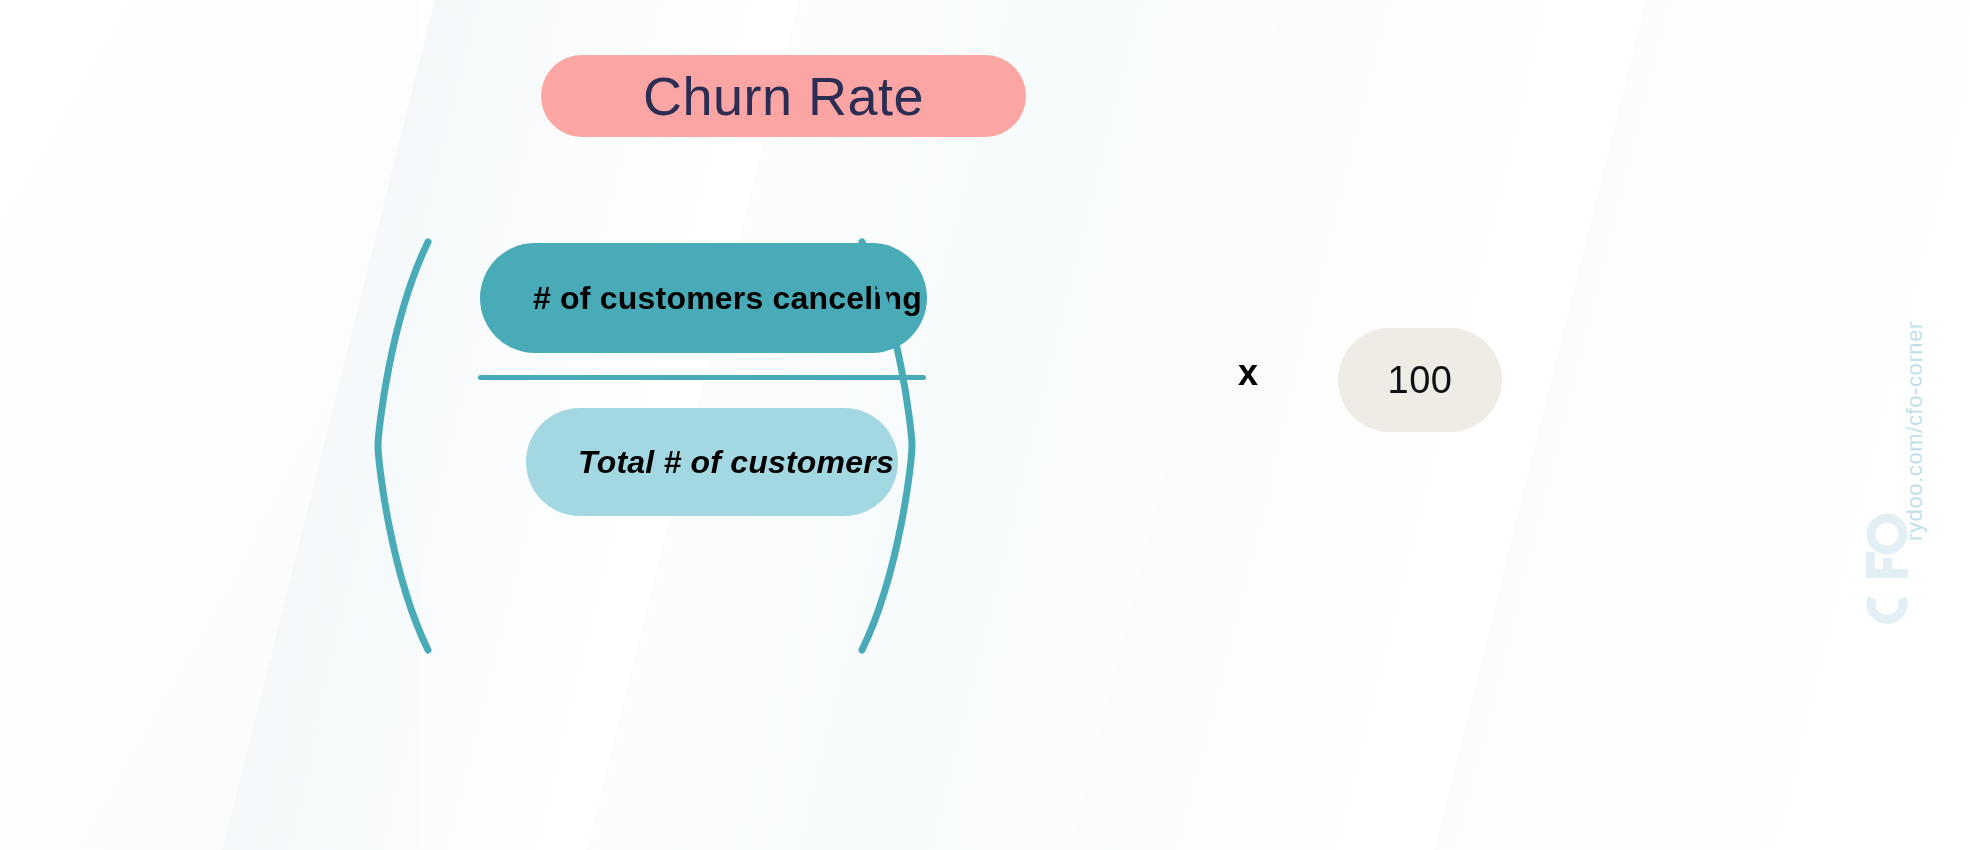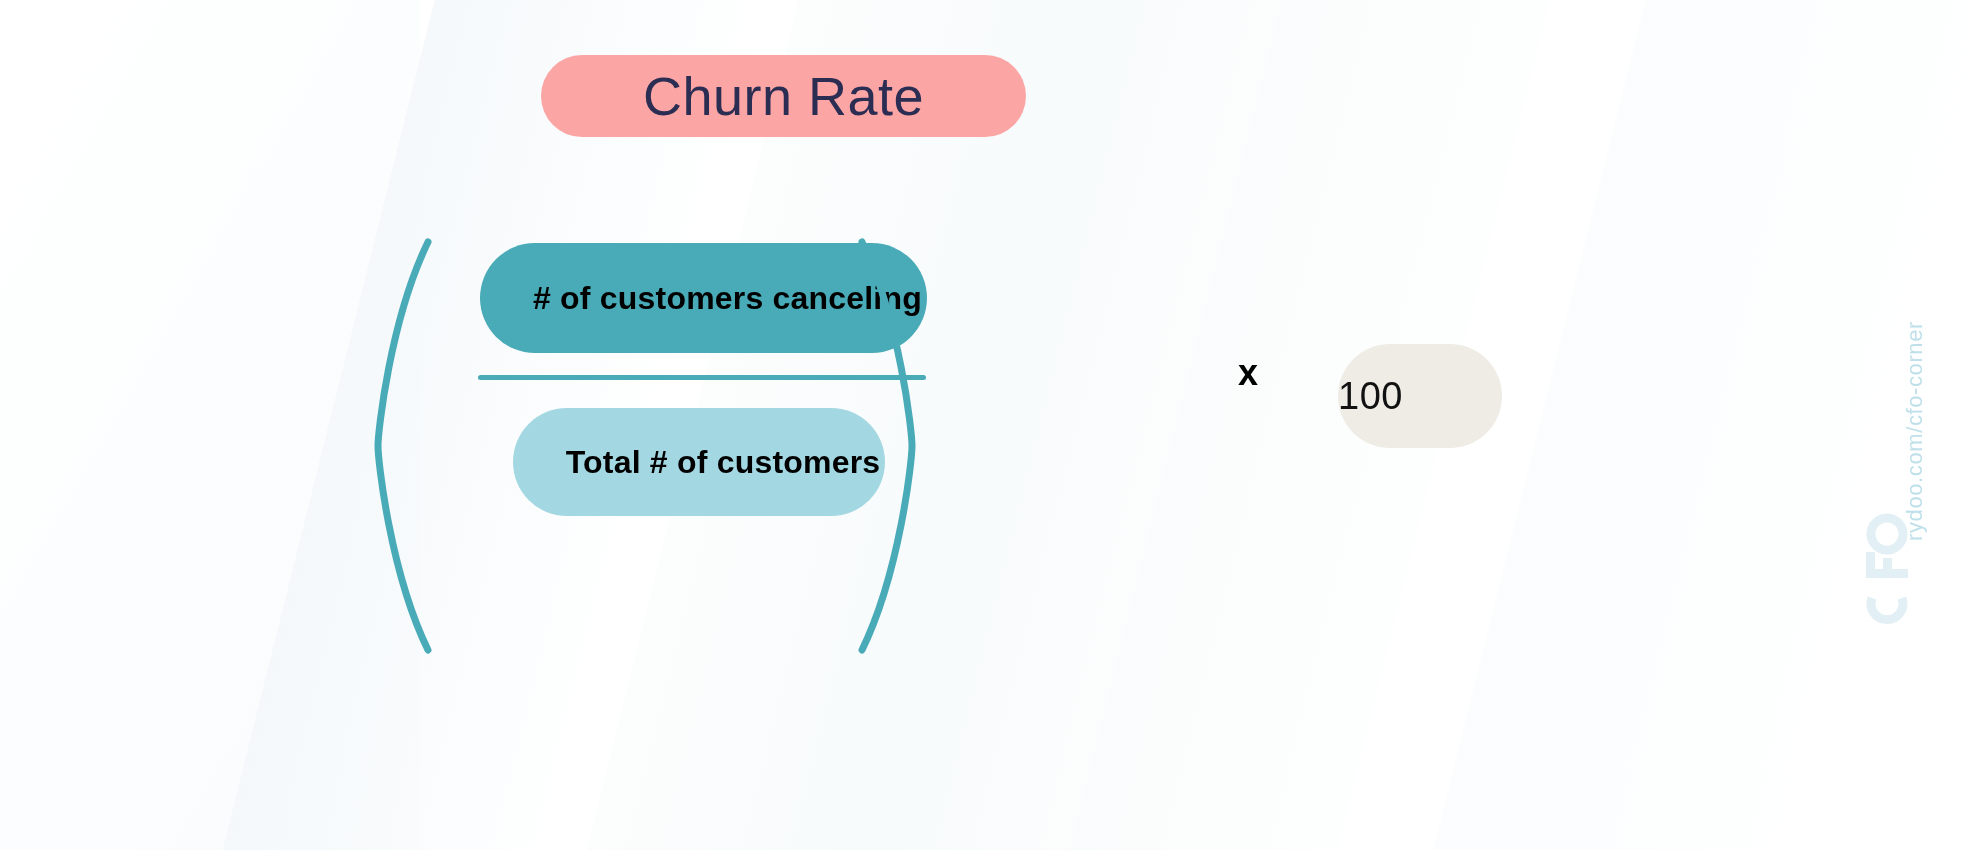--- a/index.html
+++ b/index.html
@@ -137,26 +137,27 @@
   }
   #numerator-pill {
     left: 55px;
     top: 7px;
     width: 447px;
     height: 110px;
     border-radius: 55px;
     background: #4aabb8;
   }
   #denominator-pill {
-    left: 88px;
+    left: 101px;
     top: 172px;
     width: 372px;
     height: 108px;
     border-radius: 54px;
     background: #a3d8e3;
+    font-style: italic;
   }
   .term-text {
     font-size: 32px;
     font-weight: 700;
     color: #000000;
     letter-spacing: 0.2px;
     white-space: nowrap;
     line-height: 1;
     margin-left: 48px;
   }
@@ -182,27 +183,28 @@
     align-items: center;
     justify-content: center;
     font-size: 36px;
     font-weight: 700;
     color: #000000;
     line-height: 1;
   }
   #hundred-badge {
     position: absolute;
     left: 1338px;
-    top: 344px;
+    top: 328px;
     width: 164px;
     height: 104px;
     border-radius: 52px;
     background: #efece6;
     display: flex;
     align-items: center;
+    justify-content: center;
   }
   #hundred-text {
     font-size: 38px;
     font-weight: 400;
     color: #111111;
     letter-spacing: 0.5px;
     line-height: 1;
   }
 
   

